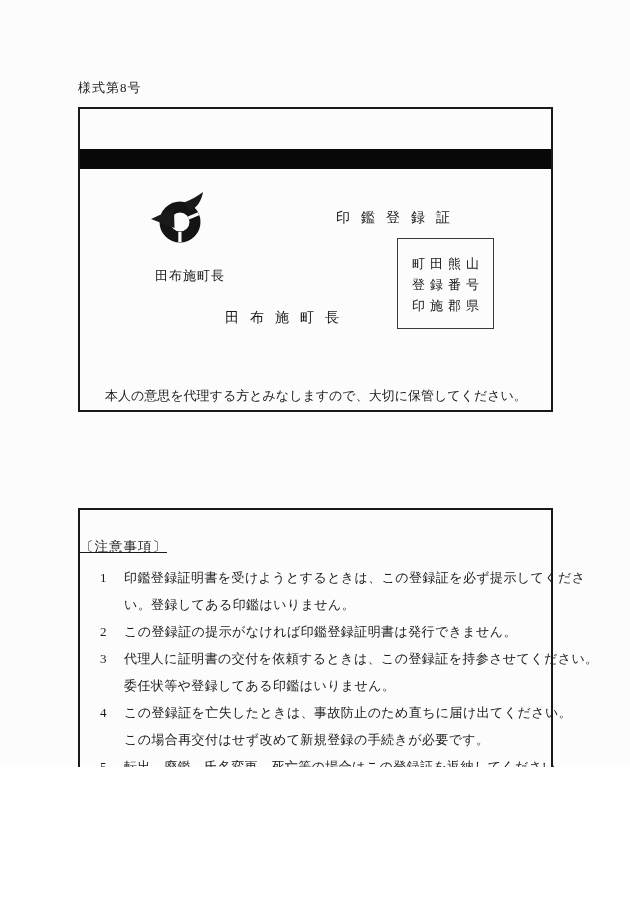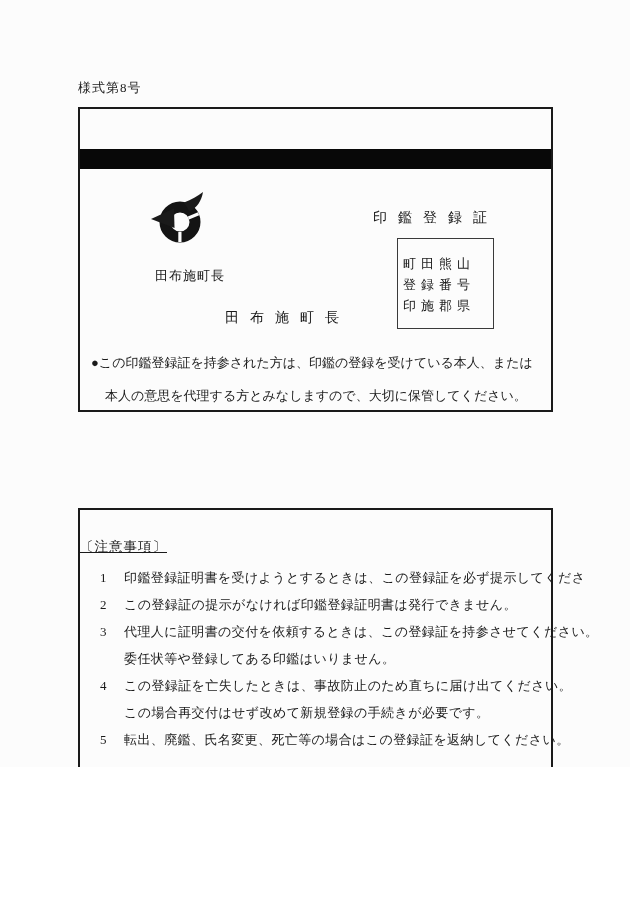--- a/index.html
+++ b/index.html
@@ -33,31 +33,31 @@
   }
   .stripe{
     position:absolute;left:0;right:0;top:40px;height:20px;
     background:var(--stripe);
   }
   .logo{
     position:absolute;left:70px;top:82px;width:58px;height:58px;
   }
   .card-title{
     position:absolute;left:256px;top:100px;
-    font-size:14px;letter-spacing:11px;white-space:nowrap;margin-left:37px;
+    font-size:14px;letter-spacing:11px;white-space:nowrap;
   }
   .reg-num{
     position:absolute;left:75px;top:158px;
     font-size:13px;letter-spacing:1px;
   }
   .seal-box{
     position:absolute;left:317px;top:129px;
     width:97px;height:91px;
     border:1px solid #3a3a3a;
-    padding-top:14px;
+    padding-top:14px;text-align:center;
   }
   .seal-box-row{
     font-size:13px;line-height:21px;letter-spacing:5px;
     text-indent:5px;white-space:nowrap;
   }
   .mayor{
     position:absolute;left:145px;top:200px;
     font-size:14px;letter-spacing:11px;white-space:nowrap;
   }
   .notice-line1{
@@ -119,30 +119,33 @@
     <div class="reg-num">田布施町長</div>
 
     <div class="seal-box">
       <div class="seal-box-row">町田熊山</div>
       <div class="seal-box-row">登録番号</div>
       <div class="seal-box-row">印施郡県</div>
     </div>
 
     <div class="mayor">田布施町長</div>
 
-    <div class="notice-line1"><span class="bullet">●</span><span>この印鑑登録証を持参された方は、印鑑の登録を受けている本人、または</span></div>
     <div class="notice-line2">本人の意思を代理する方とみなしますので、大切に保管してください。</div>
   </div>
 
   <div class="notes-box">
     <div class="notes-heading">〔注意事項〕</div>
     <div class="note-rows">
       <div class="note-row">
         <span class="note-num">1</span>
         <span class="note-text">印鑑登録証明書を受けようとするときは、この登録証を必ず提示してくださ</span>
+      </div>
+      <div class="note-row">
+        <span class="note-num"></span>
+        <span class="note-text">い。登録してある印鑑はいりません。</span>
       </div>
       <div class="note-row">
         <span class="note-num">2</span>
         <span class="note-text">この登録証の提示がなければ印鑑登録証明書は発行できません。</span>
       </div>
       <div class="note-row">
         <span class="note-num">3</span>
         <span class="note-text">代理人に証明書の交付を依頼するときは、この登録証を持参させてください。</span>
       </div>
       <div class="note-row">

